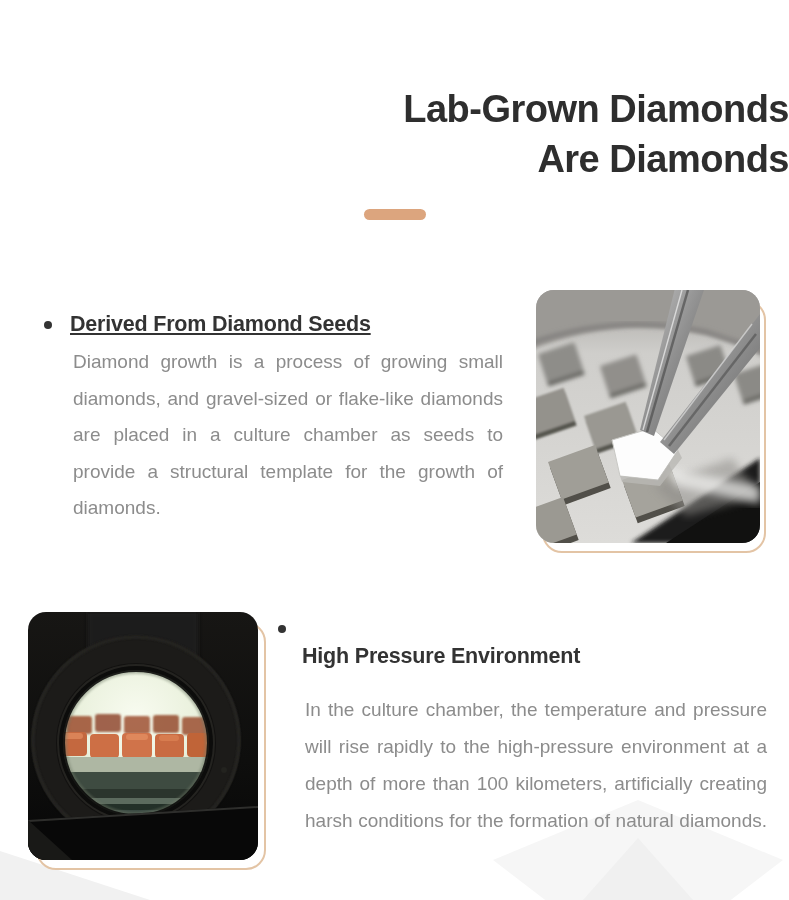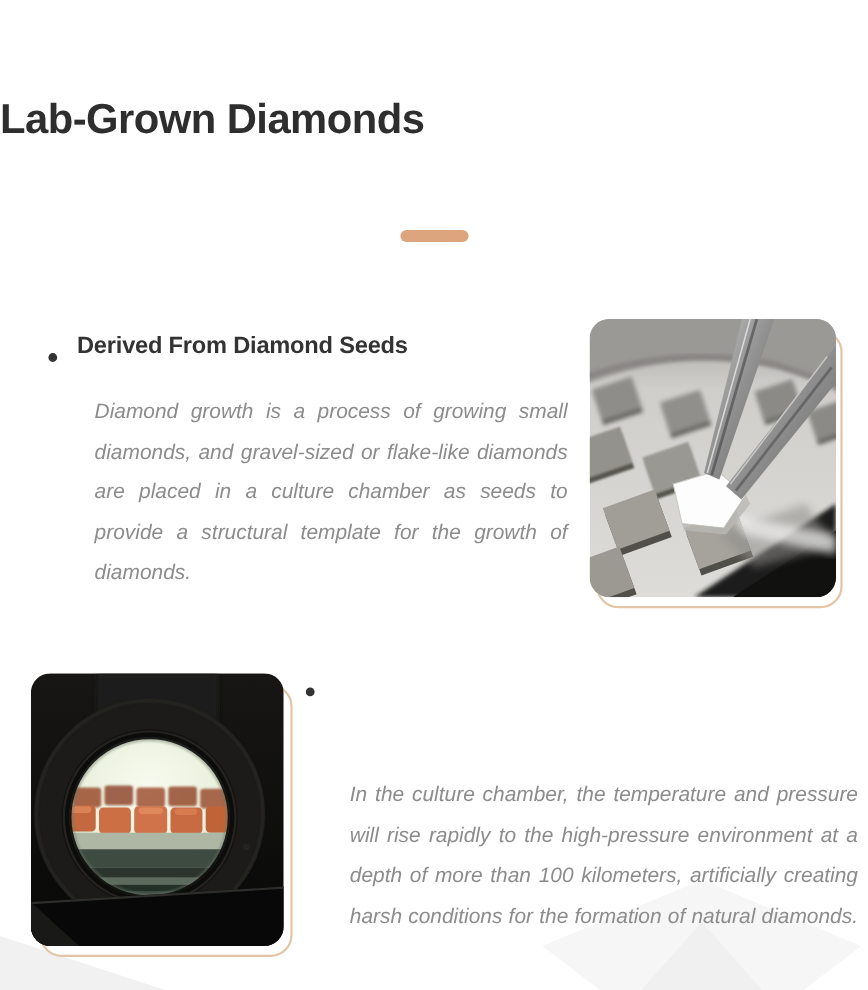--- a/index.html
+++ b/index.html
@@ -6,43 +6,43 @@
   body{
     width:789px;height:900px;position:relative;overflow:hidden;
     background:#ffffff;
     font-family:"Liberation Sans","DejaVu Sans",sans-serif;
     -webkit-font-smoothing:antialiased;
   }
 
   
   .page-title{
     position:absolute;top:84px;left:0;width:789px;
-    text-align:left;
+    text-align:right;
     font-size:38px;line-height:50px;font-weight:bold;
     color:#2e2e2e;letter-spacing:-0.5px;margin:0;
   }
   .title-divider{
     position:absolute;top:209px;left:50%;transform:translateX(-50%);
     width:62px;height:11px;border-radius:6px;
   }
 
   
   .bullet-dot{
     position:absolute;width:8px;height:8px;border-radius:50%;
     background:#333333;
   }
   .sec-heading{
     position:absolute;margin:0;
     font-size:21.5px;line-height:28px;font-weight:bold;
     color:#333333;letter-spacing:-0.2px;
   }
   .sec-body{
-    position:absolute;margin:16px;
+    position:absolute;margin:3px;
     font-size:19px;color:#8c8c8c;
-    text-align:justify;text-justify:inter-word;font-style:italic;
+    text-align:justify;text-justify:inter-word;
   }
   .sec-body::after{content:"";display:inline-block;width:100%;}
 
   
   .photo-card{
     position:absolute;border-radius:18px;overflow:hidden;
     z-index:2;
   }
   .photo-frame{
     position:absolute;border-radius:20px;
@@ -70,25 +70,26 @@
 </style>
 </head>
 <body>
 
 <div class="wm wm-left"></div>
 <div class="wm wm-right"></div>
 <div class="wm wm-right-inner"></div>
 
 <h1 class="page-title">
   <span>Lab-Grown Diamonds</span><br>
+  <span>Are Diamonds</span>
 </h1>
 <div class="title-divider" style="background:#dca57e;"></div>
 
 <span class="bullet-dot" style="left:44px;top:321px;"></span>
-<h2 class="sec-heading" style="left:70px;top:300px;width:430px;">Derived From Diamond Seeds</h2>
+<h2 class="sec-heading" style="left:70px;top:310px;width:430px;text-decoration:underline;">Derived From Diamond Seeds</h2>
 <p class="sec-body" style="left:70px;top:341px;width:430px;line-height:36.5px;">Diamond growth is a process of growing small diamonds, and gravel-sized or flake-like diamonds are placed in a culture chamber as seeds to provide a structural template for the growth of diamonds.</p>
 
 <div class="photo-frame" style="left:542px;top:300px;width:220px;height:249px;"></div>
 
 <div class="photo-card" style="left:536px;top:290px;width:224px;height:253px;">
   <svg width="224" height="253" viewBox="0 0 224 253">
     <defs>
       <linearGradient id="discBg" x1="0" y1="0" x2="0" y2="1">
         <stop offset="0" stop-color="#a8a6a2"></stop>
         <stop offset="0.25" stop-color="#cfcecb"></stop>
@@ -254,14 +255,15 @@
     <polygon points="0,208 230,194 230,248 0,248" fill="#080808"></polygon>
     <line x1="0" y1="209" x2="230" y2="195" stroke="#383835" stroke-width="2" opacity="0.8"></line>
     <polygon points="0,208 44,248 0,248" fill="#191917"></polygon>
     <circle cx="196" cy="158" r="3" fill="#23231f"></circle>
   </svg>
 </div>
 
 <span class="bullet-dot" style="left:278px;top:625px;"></span>
 <h2 class="sec-heading" style="left:302px;top:614px;width:462px;">
   <br>
+  <span>High Pressure Environment</span>
 </h2>
 <p class="sec-body" style="left:302px;top:688px;width:462px;line-height:37px;">In the culture chamber, the temperature and pressure will rise rapidly to the high-pressure environment at a depth of more than 100 kilometers, artificially creating harsh conditions for the formation of natural diamonds.</p>
 
 </body></html>

